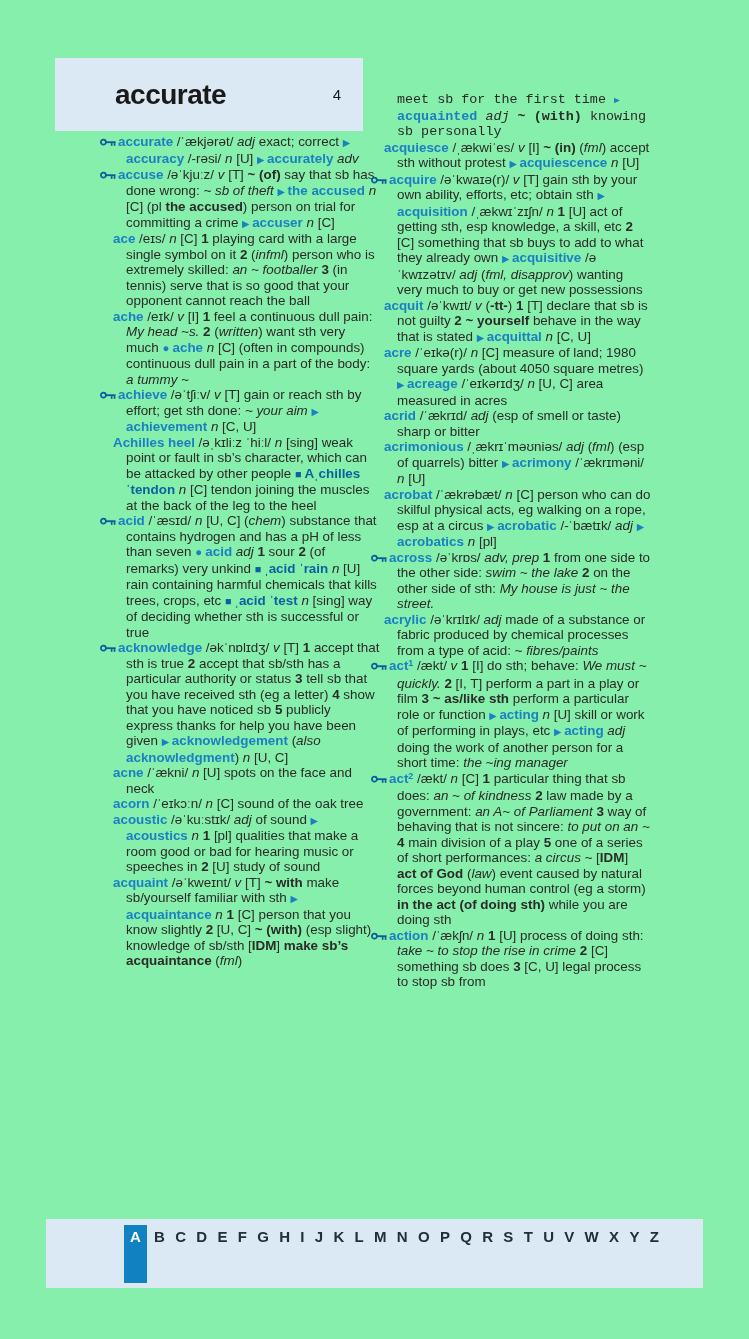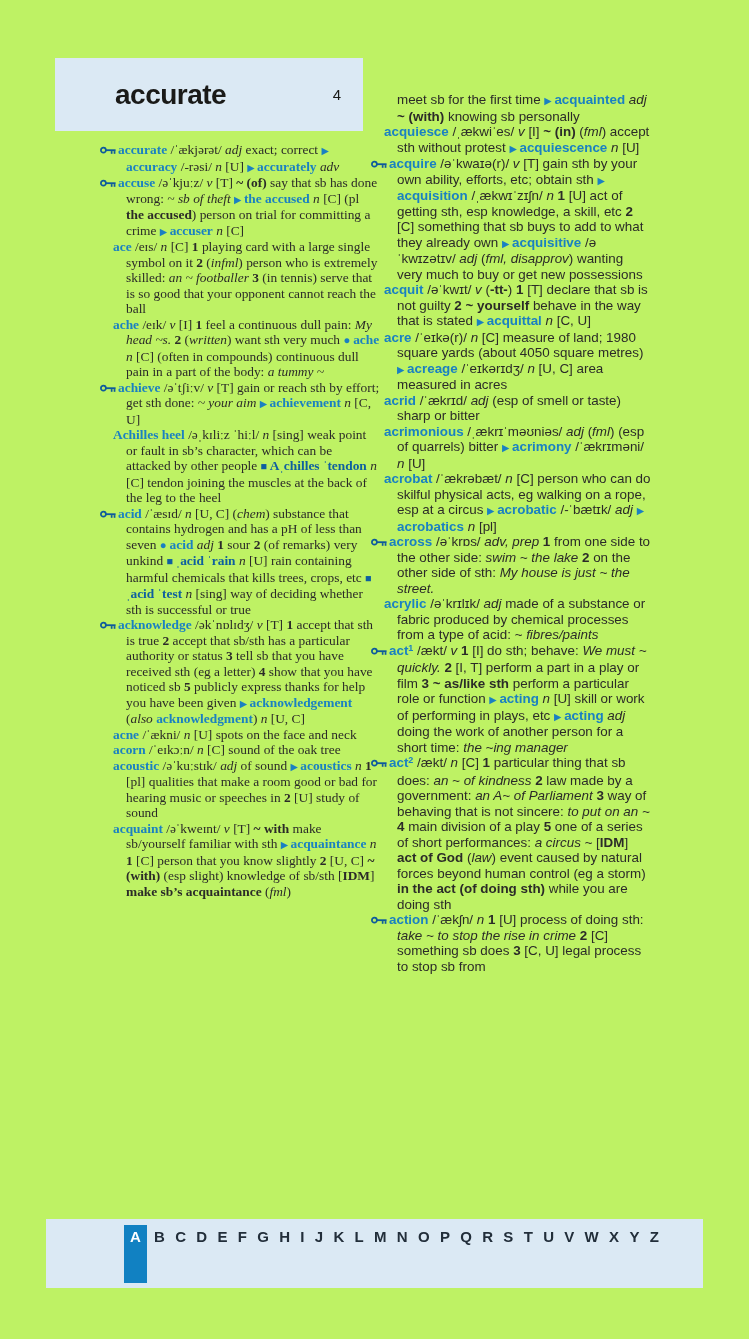--- a/index.html
+++ b/index.html
@@ -1,26 +1,26 @@
 <!DOCTYPE html>
 <html style="--blue: #1a80c2; --navy: #0e5f9f; --key: #0d5a9c; --band: #dbe9f4; --indexblue: #1181c2; --letters: #222e3a; --ink: #2b2b28;"><head>
 <meta charset="utf-8">
 <style>
   html,body{margin:0;padding:0;background:#fff;}
-  .page{position:relative;width:749px;height:1339px;background:#bef264;overflow:hidden;
+  .page{position:relative;width:749px;height:1339px;background:#86efac;overflow:hidden;
         font-family:"Liberation Sans","DejaVu Sans",sans-serif;color:var(--ink,#2b2b28);}
   .running-head{position:absolute;left:55px;top:58px;width:308px;height:73px;
         background:var(--band,#dbe9f4);display:flex;align-items:center;}
   .guide-word{margin-left:60px;font-size:28px;font-weight:bold;letter-spacing:-0.5px;color:#1a1a18;}
   .page-number{margin-left:auto;margin-right:22px;font-size:15px;color:#1a1a18;}
   .col{position:absolute;width:267px;font-size:13.4px;line-height:15.5px;text-align:left;}
-  .col-left{left:113px;top:142px;font-family:Liberation Serif, serif;}
+  .col-left{left:113px;top:134px;}
   .col-right{left:384px;top:92px;}
   .entry{margin:0;padding-left:13px;text-indent:-13px;}
-  .entry.cont{text-indent:0;}
+  .entry.cont{text-indent:0;font-family:Liberation Mono, monospace;}
   .s-hw{color:var(--blue,#1a80c2);font-weight:bold;}
   .s-cw{color:var(--navy,#0e5f9f);font-weight:bold;}
   .s-ar{color:var(--blue,#1a80c2);font-size:0.72em;}
   .s-bu{color:var(--blue,#1a80c2);font-size:0.85em;}
   .s-sq{color:var(--navy,#0e5f9f);font-size:0.8em;}
   .s-b{font-weight:bold;}
   .s-i{font-style:italic;}
   .s-sup{color:var(--blue,#1a80c2);font-weight:bold;font-size:9px;position:relative;top:-4px;}
   .keyicon{display:inline-block;color:var(--key,#0d5a9c);margin-right:2px;}
   .keyicon svg{display:inline-block;vertical-align:-1px;}

